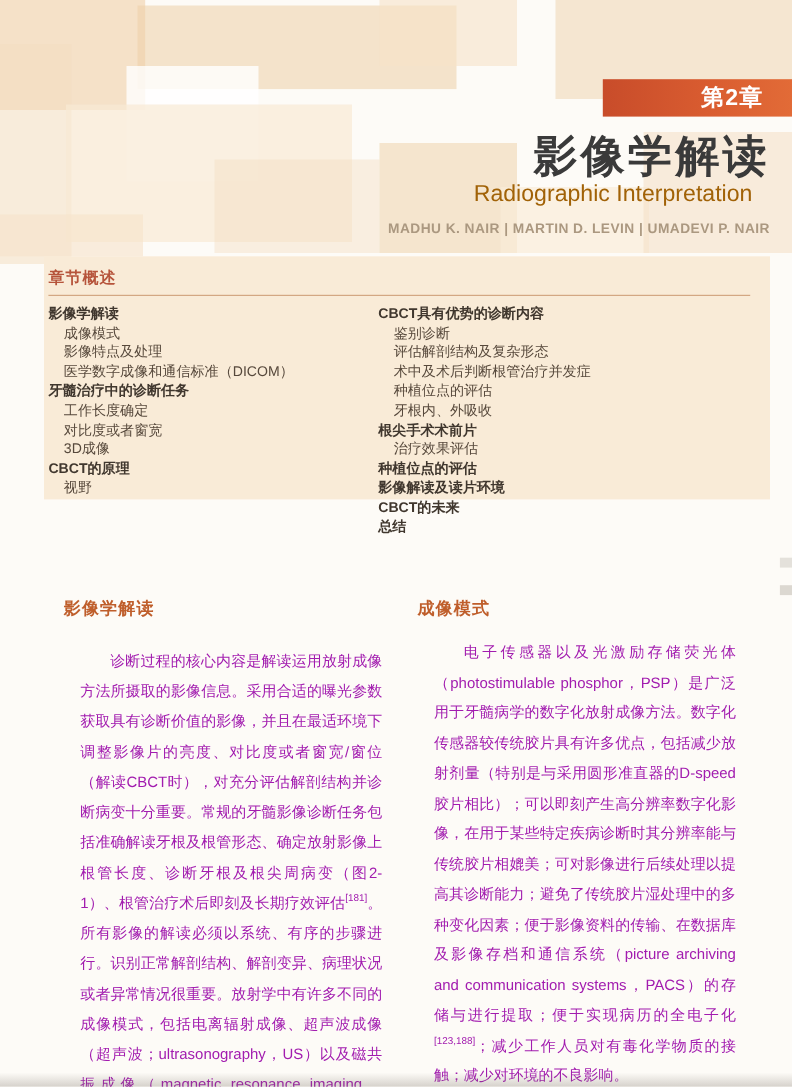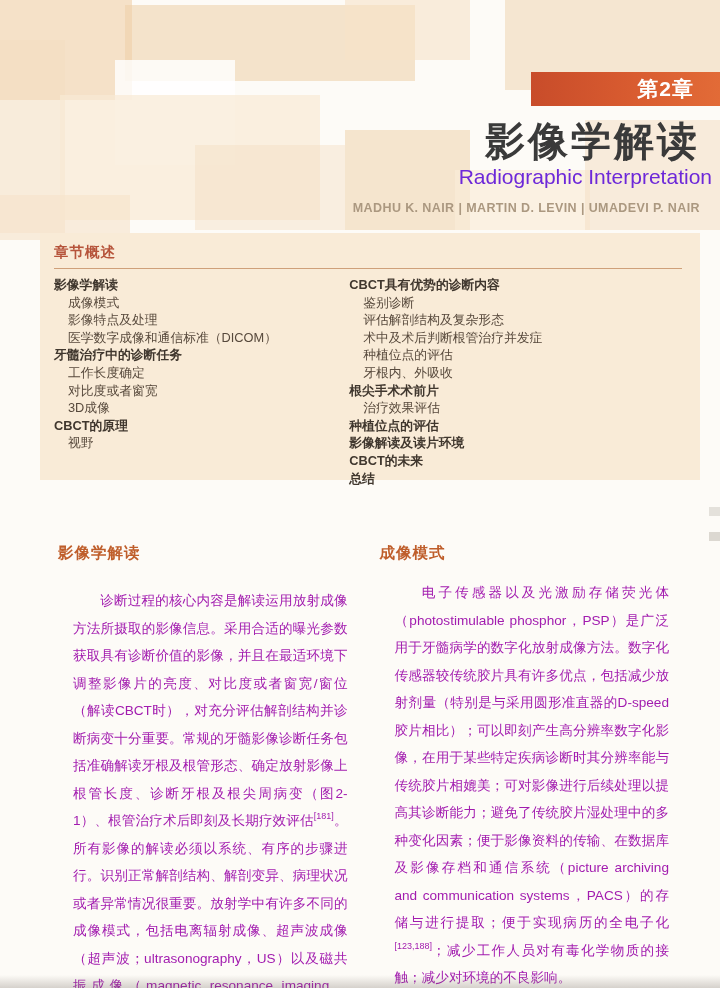--- a/index.html
+++ b/index.html
@@ -4,41 +4,41 @@
 <style>
   html,body { margin:0; padding:0; }
   body {
     width:720px; height:988px; position:relative; overflow:hidden;
     background:#fdfbf7;
     font-family:"Liberation Sans","DejaVu Sans",sans-serif;
   }
   .decor { position:absolute; }
   
   .chapter-banner {
-    position:absolute; top:72px; right:0; width:189px; height:34px;
+    position:absolute; top:72px; right:0; width:172px; height:34px;
     background:linear-gradient(90deg,#c84c2a 0%,#d95c30 55%,#e26b37 100%);
     color:#ffffff; font-size:21px; font-weight:bold; letter-spacing:1px;
     line-height:34px; text-align:right; padding-right:26px; box-sizing:border-box;
   }
   .page-title {
     position:absolute; top:114px; right:20px;
     font-size:40px; font-weight:bold; color:#3a3a3a; letter-spacing:3px;
   }
   .page-subtitle {
-    position:absolute; top:165px; right:8px;
-    font-size:21px; color:#6d28d9;
+    position:absolute; top:165px; right:36px;
+    font-size:21px; color:#a16207;
   }
   .authors {
     position:absolute; top:201px; right:20px;
     font-size:12.5px; font-weight:bold; color:#ab9880; letter-spacing:0.4px;margin-left:28px;
   }
   
   .overview {
-    position:absolute; left:40px; right:20px; top:233px; height:247px;
-    background:#f9ebd7; padding:10px 18px 0 14px; box-sizing:border-box;
+    position:absolute; left:40px; right:20px; top:233px; height:221px;
+    background:#f9ebd7; padding:10px 18px 0 4px; box-sizing:border-box;
   }
   .overview-heading {
     color:#b6543b; font-size:14.5px; font-weight:bold; letter-spacing:1px;
     padding-bottom:6px; border-bottom:1px solid #cfa07a; margin-bottom:7px;
   }
   .toc-cols { display:flex; }
   .toc-col-left { flex:0 0 47%; }
   .toc-col-right { flex:1; }
   .toc-item { font-size:12.8px; line-height:17.6px; color:#57493c; }
   .toc-item.lv1 { font-weight:bold; color:#40372e; }

